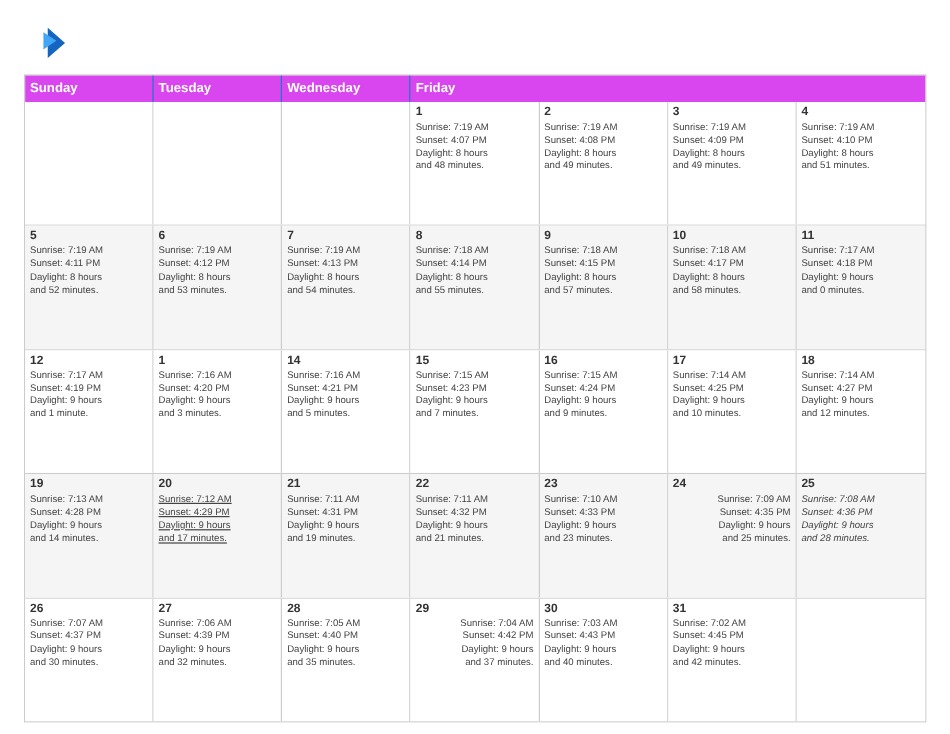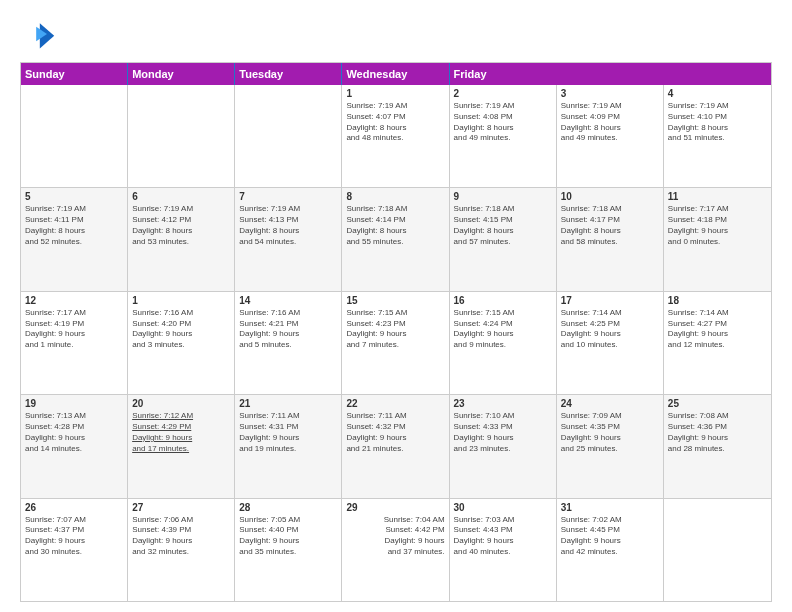--- a/index.html
+++ b/index.html
@@ -57,21 +57,21 @@
     }
     .calendar {
       flex: 1;
       display: flex;
       flex-direction: column;
       border: 1px solid #ccc;
     }
     .cal-header {
       display: grid;
       grid-template-columns: repeat(7, 1fr);
-      background: #a21caf;
+      background: #d946ef;
     }
     .cal-header-cell {
       color: #fff;
       font-size: 11px;
       font-weight: bold;
       padding: 5px 4px;
       text-align: left;
       border-right: 1px solid #2176c7;
     }
     .cal-header-cell:last-child { border-right: none; }
@@ -126,21 +126,20 @@
       </div>
     </div>
     <div class="title-block">
       <div class="title-month"></div>
       <div class="title-location"></div>
     </div>
   </div>
   <div class="calendar">
     <div class="cal-header" id="cal-header">
         <div class="cal-header-cell">Sunday</div>
-        <div class="cal-header-cell">Monday</div>
         <div class="cal-header-cell">Tuesday</div>
         <div class="cal-header-cell">Wednesday</div>
         <div class="cal-header-cell">Friday</div>
       </div>
     <div class="cal-body" id="cal-body">
         <div class="cal-row">
           <div class="cal-cell"></div>
           <div class="cal-cell"></div>
           <div class="cal-cell"></div>
           <div class="cal-cell">
@@ -305,28 +304,28 @@
           </div>
           <div class="cal-cell alt-bg">
             <div class="day-num">23</div>
             <div class="cell-text" style="white-space: pre-line;">Sunrise: 7:10 AM
 Sunset: 4:33 PM
 Daylight: 9 hours
 and 23 minutes.</div>
           </div>
           <div class="cal-cell alt-bg">
             <div class="day-num">24</div>
-            <div class="cell-text" style="white-space: pre-line;">Sunrise: 7:09 AM
+            <div class="cell-text" style="white-space: pre-line; text-align: right;">Sunrise: 7:09 AM
 Sunset: 4:35 PM
 Daylight: 9 hours
 and 25 minutes.</div>
           </div>
           <div class="cal-cell alt-bg">
             <div class="day-num">25</div>
-            <div class="cell-text" style="white-space: pre-line;">Sunrise: 7:08 AM
+            <div class="cell-text" style="white-space: pre-line; font-style: italic;">Sunrise: 7:08 AM
 Sunset: 4:36 PM
 Daylight: 9 hours
 and 28 minutes.</div>
           </div>
         </div>
         <div class="cal-row">
           <div class="cal-cell">
             <div class="day-num">26</div>
             <div class="cell-text" style="white-space: pre-line;">Sunrise: 7:07 AM
 Sunset: 4:37 PM

